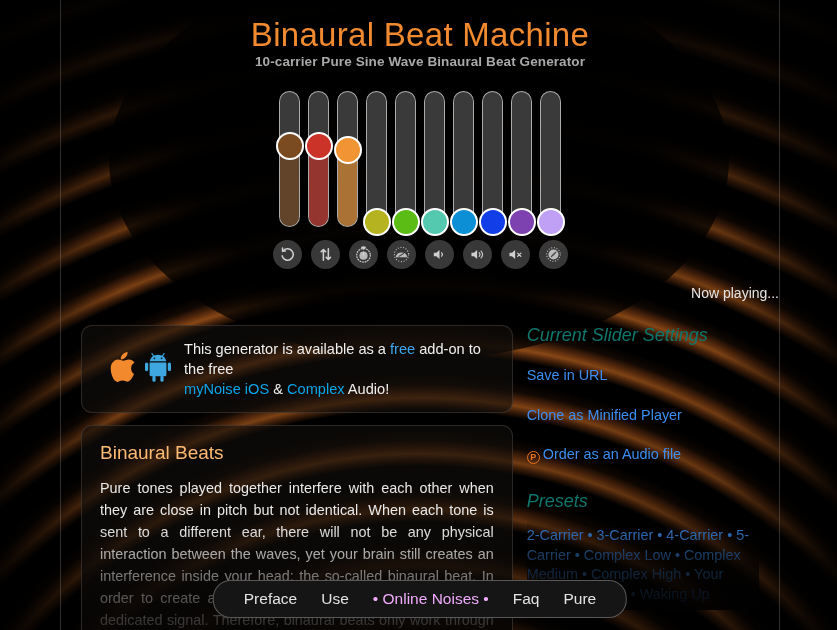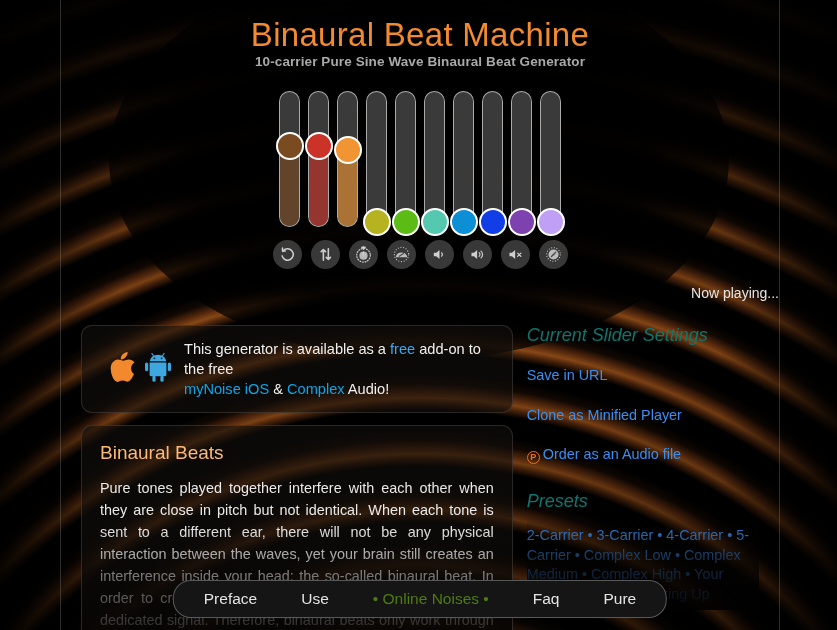--- a/index.html
+++ b/index.html
@@ -255,32 +255,32 @@
   #rightcol-inner { position: relative; height: 285px; overflow: hidden; }
 
   
   #nav {
     position: absolute;
     left: 50%;
     bottom: 12px;
     transform: translateX(-50%);
     display: flex;
     align-items: center;
-    gap: 44px;
+    gap: 24px;
     padding: 9px 30px;
     background: #151515;
     border: 1px solid rgba(170,170,170,0.45);
     border-radius: 18px;
     white-space: nowrap;
   }
   .navitem {
     font-size: 15.5px;
     color: #e3e3e3;
   }
-  .navitem.active { color: #4d7c0f; }
+  .navitem.active { color: #f0abfc; }
 </style>
 </head>
 <body>
 
 <div id="bg">
   <div class="rings"></div>
   <div class="fadeTop"></div>
   <div class="vignetteSides"></div>
   <div class="playerShade"></div>
 </div>

